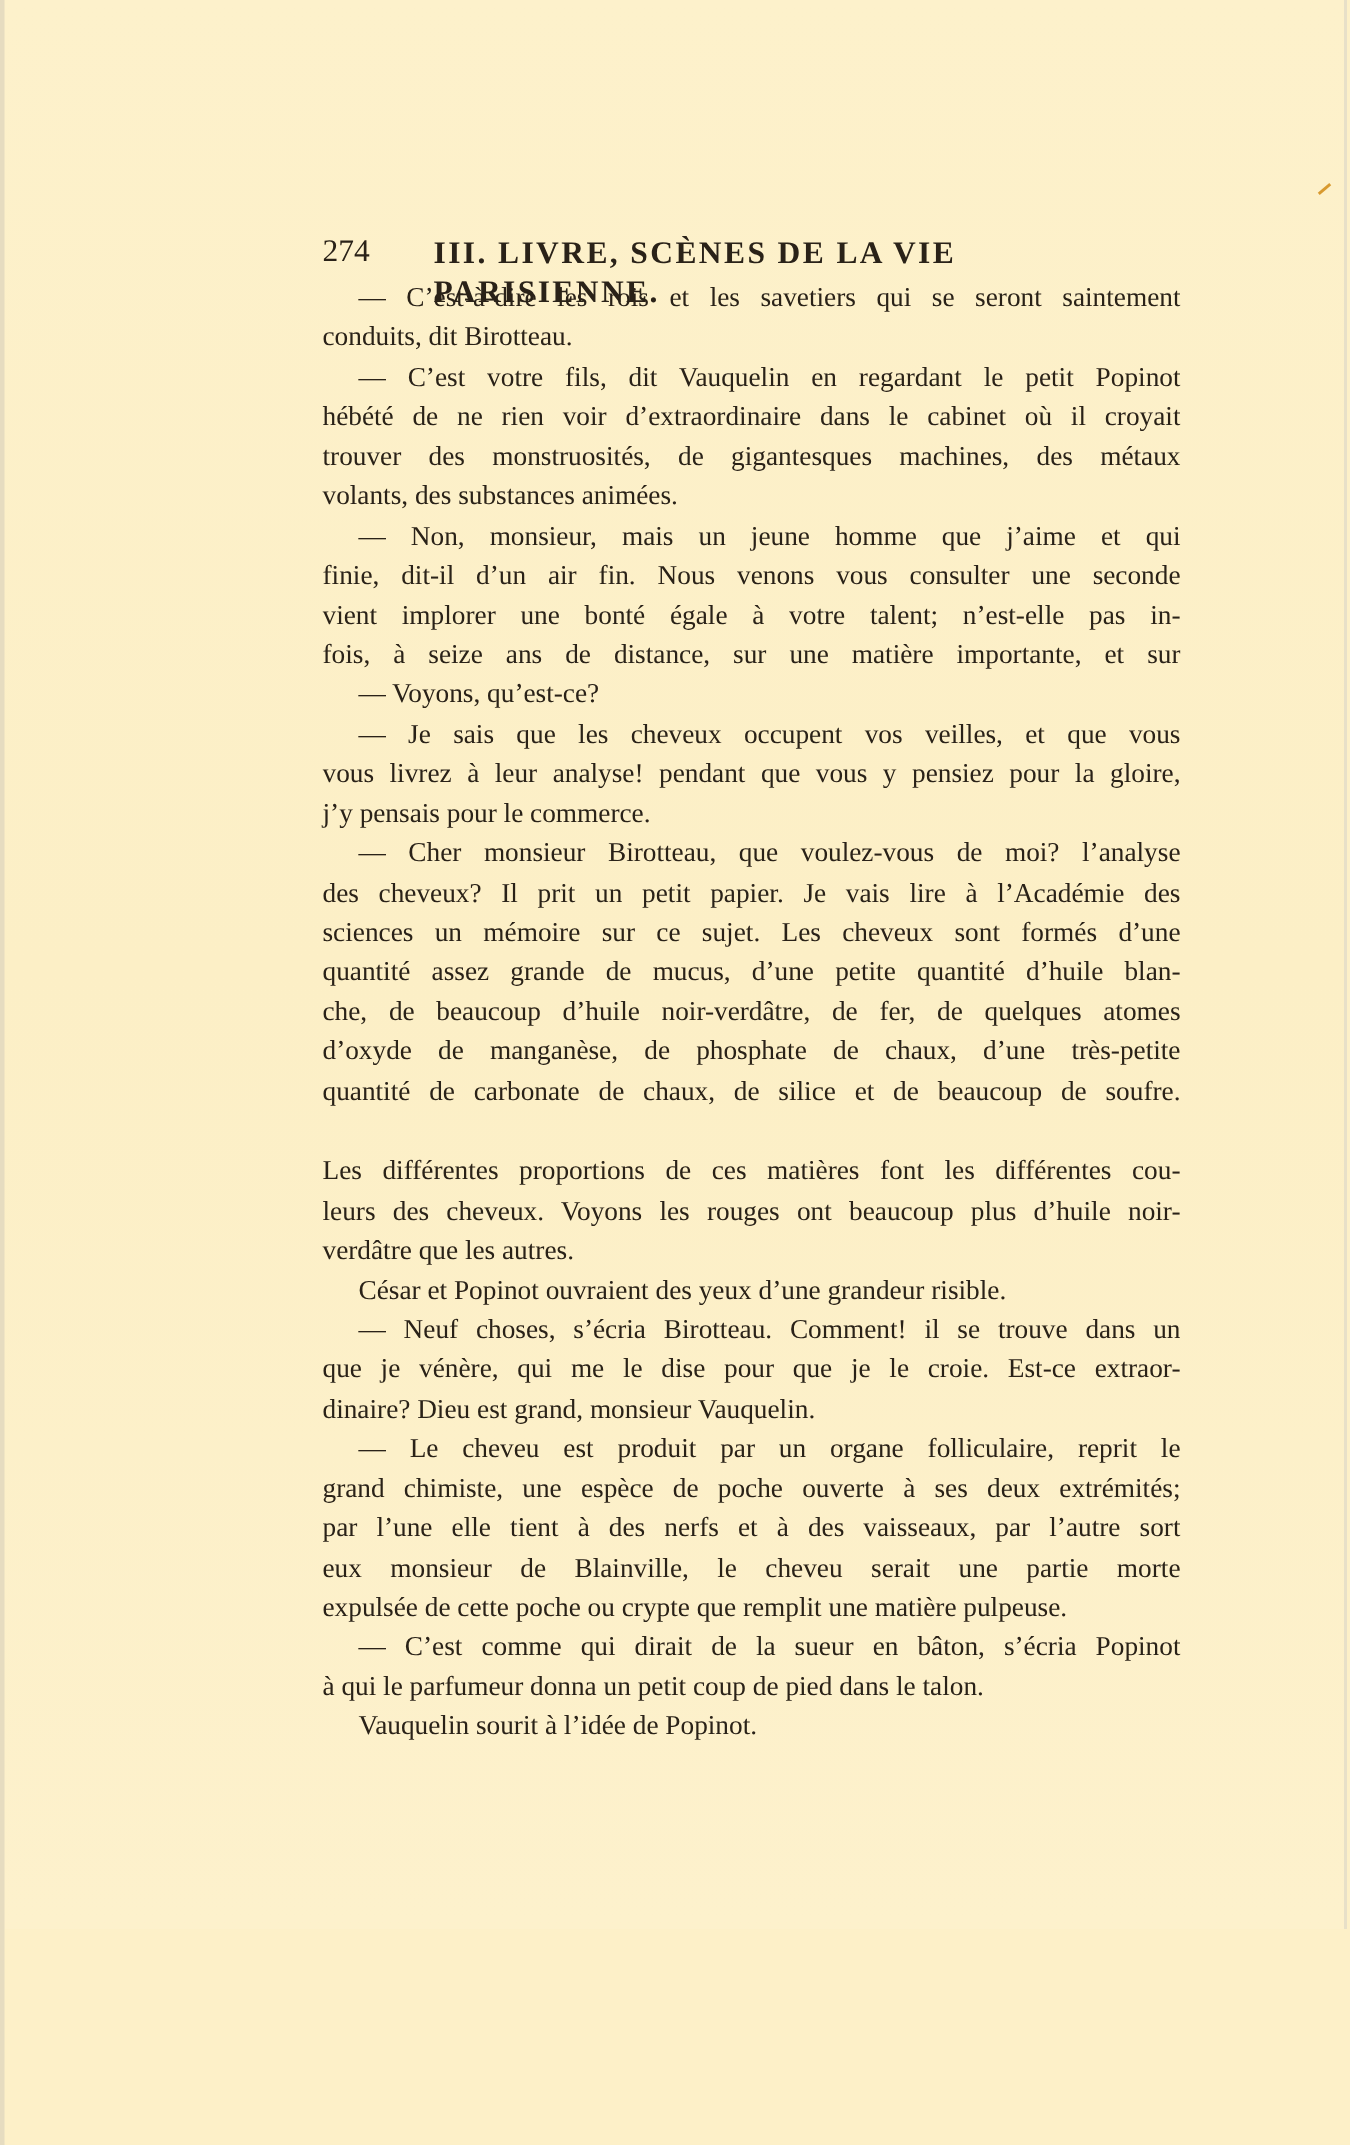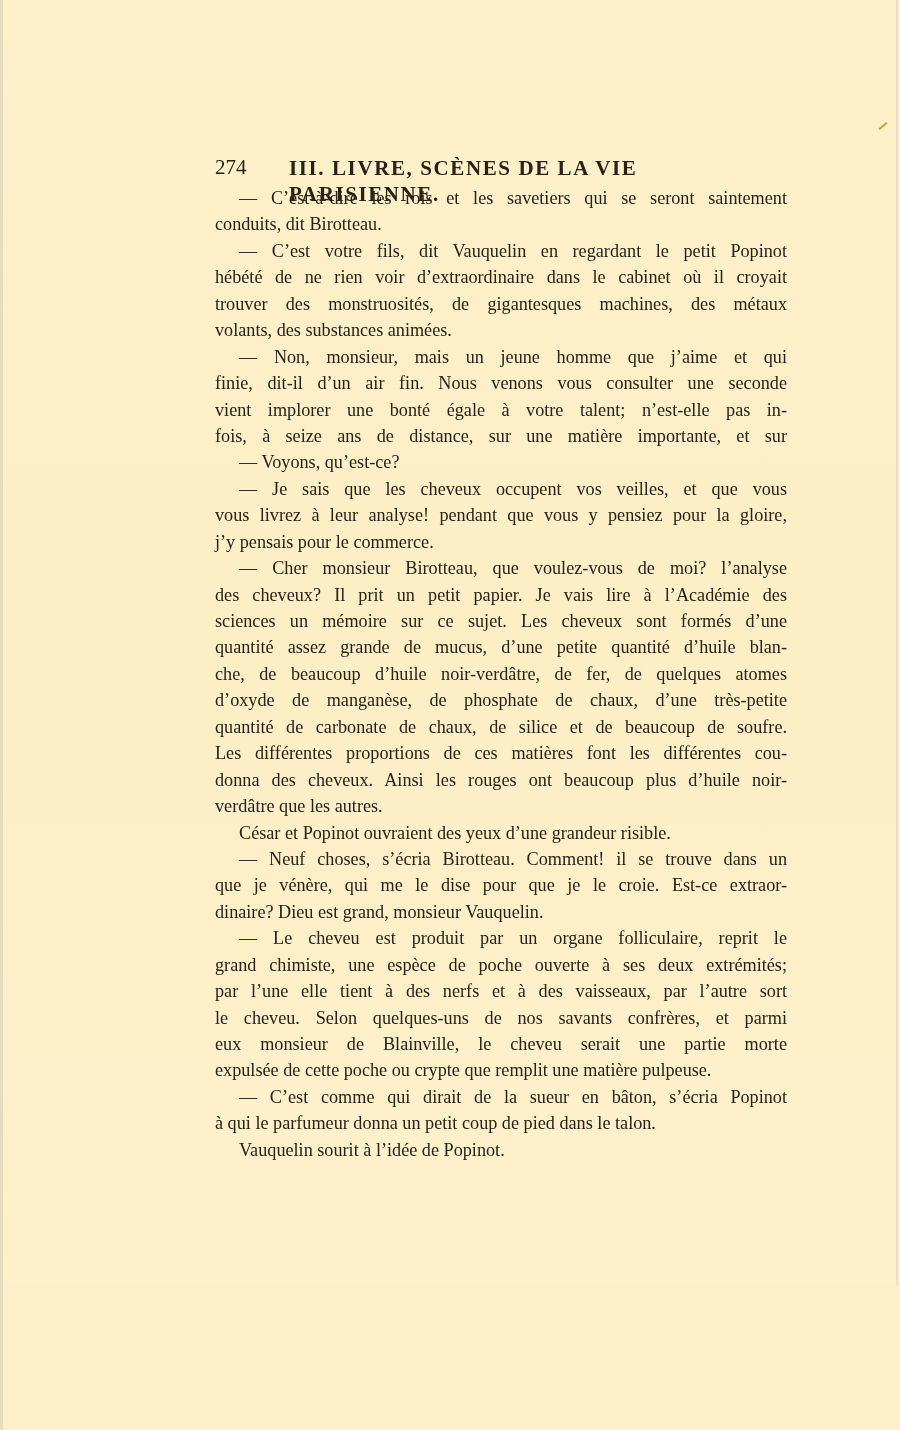--- a/index.html
+++ b/index.html
@@ -61,30 +61,29 @@
       <span class="line indent" style="white-space: normal; overflow: hidden;">— Je sais que les cheveux occupent vos veilles, et que vous</span>
       <span class="line" style="white-space: normal; overflow: hidden;">vous livrez à leur analyse! pendant que vous y pensiez pour la gloire,</span>
       <span class="line last">j’y pensais pour le commerce.</span>
       <span class="line indent" style="white-space: normal; overflow: hidden;">— Cher monsieur Birotteau, que voulez-vous de moi? l’analyse</span>
       <span class="line" style="white-space: normal; overflow: hidden;">des cheveux? Il prit un petit papier. Je vais lire à l’Académie des</span>
       <span class="line" style="white-space: normal; overflow: hidden;">sciences un mémoire sur ce sujet. Les cheveux sont formés d’une</span>
       <span class="line" style="white-space: normal; overflow: hidden;">quantité assez grande de mucus, d’une petite quantité d’huile blan-</span>
       <span class="line" style="white-space: normal; overflow: hidden;">che, de beaucoup d’huile noir-verdâtre, de fer, de quelques atomes</span>
       <span class="line" style="white-space: normal; overflow: hidden;">d’oxyde de manganèse, de phosphate de chaux, d’une très-petite</span>
       <span class="line" style="white-space: normal; overflow: hidden;">quantité de carbonate de chaux, de silice et de beaucoup de soufre.</span>
-      <span class="line" style="white-space: normal; overflow: hidden;">Les différentes proportions de ces matières font les différentes cou-</span>
-      <span class="line" style="white-space: normal; overflow: hidden;">donna des cheveux. Ainsi les rouges ont beaucoup plus d’huile noir-</span>
+      <span class="line" style="white-space: normal; overflow: hidden; margin-top: 27px;">Les différentes proportions de ces matières font les différentes cou-</span>
+      <span class="line" style="white-space: normal; overflow: hidden;">leurs des cheveux. Voyons les rouges ont beaucoup plus d’huile noir-</span>
       <span class="line last">verdâtre que les autres.</span>
       <span class="line indent last">César et Popinot ouvraient des yeux d’une grandeur risible.</span>
       <span class="line indent" style="white-space: normal; overflow: hidden;">— Neuf choses, s’écria Birotteau. Comment! il se trouve dans un</span>
       <span class="line" style="white-space: normal; overflow: hidden;">que je vénère, qui me le dise pour que je le croie. Est-ce extraor-</span>
       <span class="line last">dinaire? Dieu est grand, monsieur Vauquelin.</span>
       <span class="line indent" style="white-space: normal; overflow: hidden;">— Le cheveu est produit par un organe folliculaire, reprit le</span>
       <span class="line" style="white-space: normal; overflow: hidden;">grand chimiste, une espèce de poche ouverte à ses deux extrémités;</span>
       <span class="line" style="white-space: normal; overflow: hidden;">par l’une elle tient à des nerfs et à des vaisseaux, par l’autre sort</span>
-      <span class="line" style="white-space: normal; overflow: hidden;">le cheveu. Selon quelques-uns de nos savants confrères, et parmi</span>
       <span class="line" style="white-space: normal; overflow: hidden;">eux monsieur de Blainville, le cheveu serait une partie morte</span>
       <span class="line last">expulsée de cette poche ou crypte que remplit une matière pulpeuse.</span>
       <span class="line indent" style="white-space: normal; overflow: hidden;">— C’est comme qui dirait de la sueur en bâton, s’écria Popinot</span>
       <span class="line last">à qui le parfumeur donna un petit coup de pied dans le talon.</span>
       <span class="line indent last">Vauquelin sourit à l’idée de Popinot.</span>
     </div>
 </div>
 
 </body></html>

